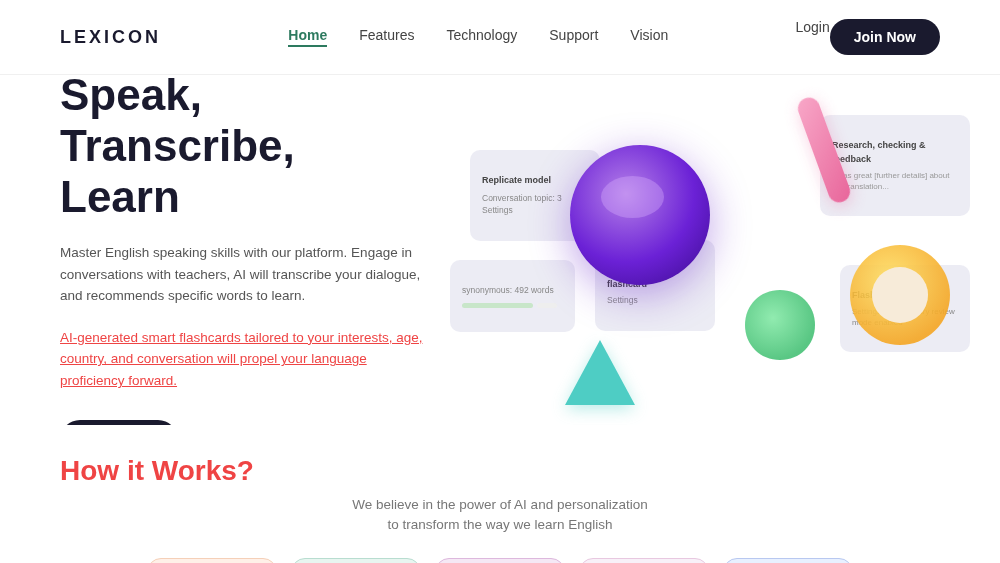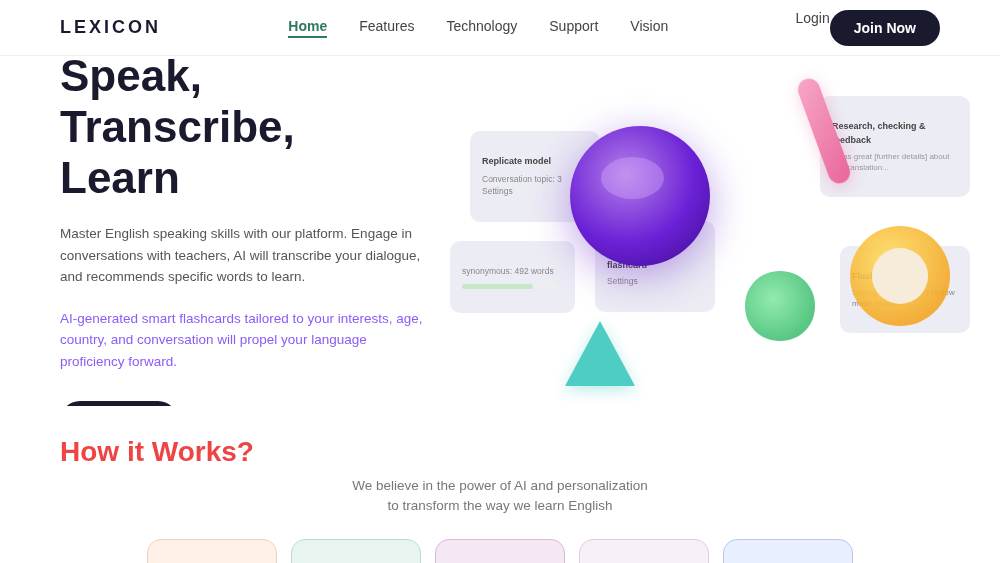--- a/index.html
+++ b/index.html
@@ -1,21 +1,21 @@
 <!DOCTYPE html>
 <html><head>
   <meta charset="utf-8">
   <style>
     * { margin: 0; padding: 0; box-sizing: border-box; }
     body { font-family: -apple-system, BlinkMacSystemFont, 'Segoe UI', sans-serif; background: #fff; width: 1000px; height: 563px; overflow: hidden; }
 
     
     .navbar {
       display: flex; align-items: center; justify-content: space-between;
-      padding: 0 60px; height: 56px; border-bottom: 1px solid #f0f0f0;
+      padding: 0 60px; height: 75px; border-bottom: 1px solid #f0f0f0;
       background: #fff; position: relative; z-index: 10;
     }
     .logo {
       font-size: 18px; font-weight: 700; letter-spacing: 3px; color: #1a1a2e;
     }
     .nav-links {
       display: flex; gap: 32px; align-items: flex-start;
     }
     .nav-links a {
       text-decoration: none; font-size: 14px; color: #444; cursor: pointer;
@@ -29,21 +29,21 @@
     }
 
     
     .hero {
       display: flex; align-items: center; padding: 30px 60px 0 60px;
       position: relative; height: 350px; overflow: hidden;
     }
     .hero-left { max-width: 440px; z-index: 2; }
     .hero-title { font-size: 44px; font-weight: 700; line-height: 1.15; color: #1a1a2e; margin-bottom: 20px; }
     .hero-desc { font-size: 13.5px; color: #555; line-height: 1.6; margin-bottom: 20px; max-width: 370px; }
-    .hero-desc2 { font-size: 13.5px; color: #8b5cf6; line-height: 1.6; margin-bottom: 28px; max-width: 370px; }
+    .hero-desc2 { font-size: 13.5px; color: #ef4444; line-height: 1.6; margin-bottom: 28px; max-width: 370px; text-decoration: underline; }
     .join-btn-hero {
       background: #1a1a2e; color: #fff; border: none; border-radius: 25px;
       padding: 12px 28px; font-size: 14px; font-weight: 600; cursor: pointer;
     }
 
     
     .hero-visual {
       position: absolute; right: 0; top: -10px; width: 560px; height: 380px;
     }
 

